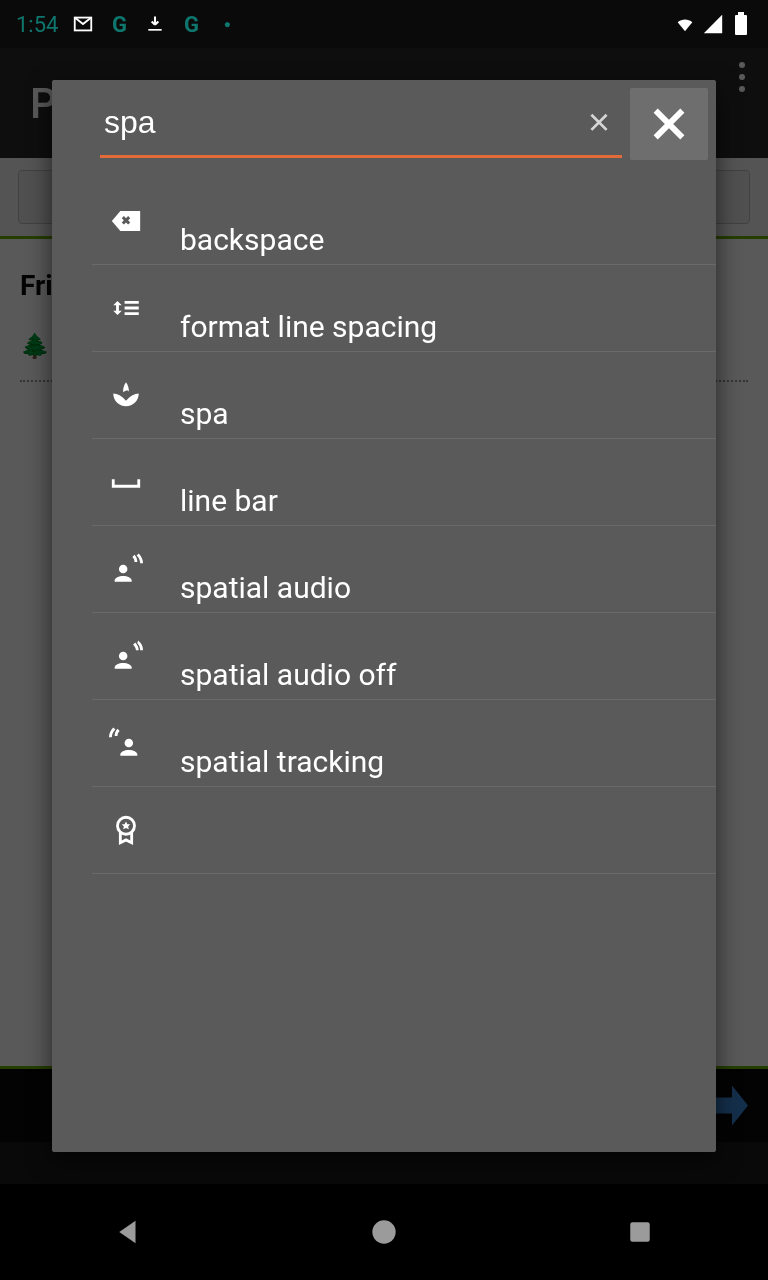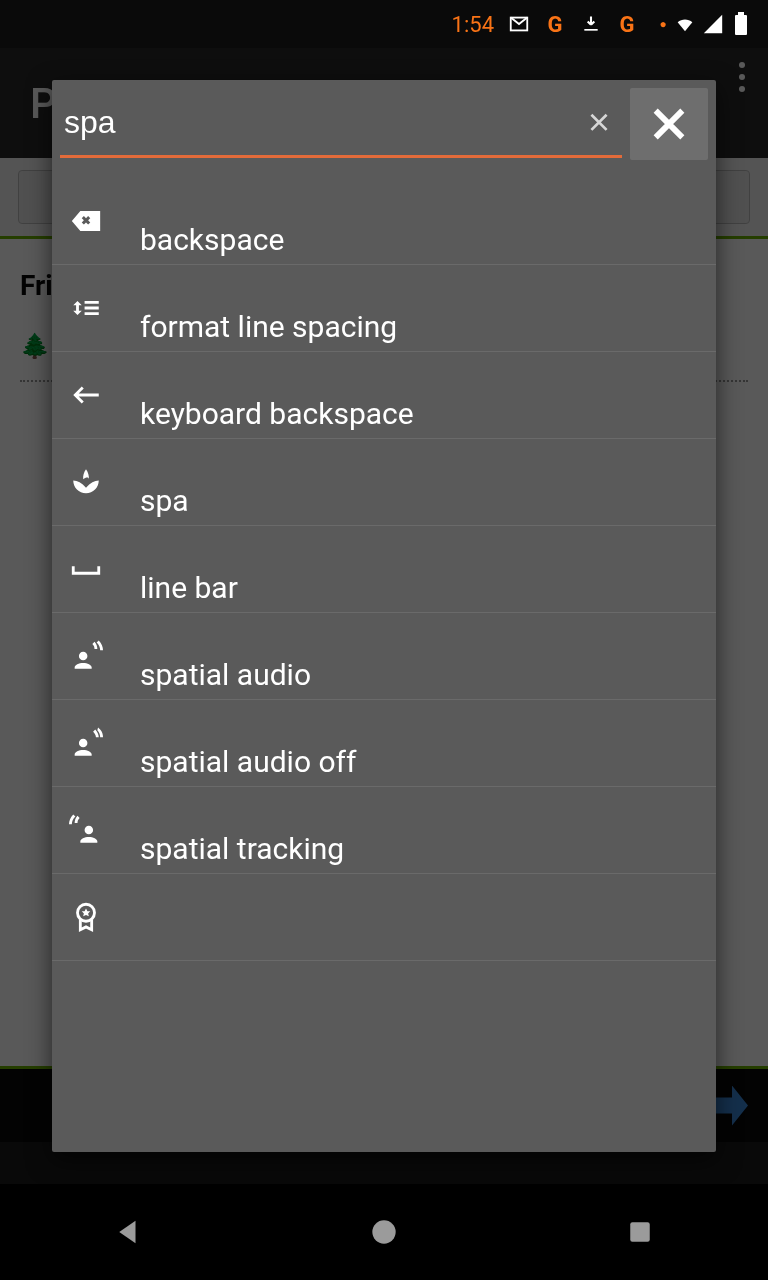--- a/index.html
+++ b/index.html
@@ -3,24 +3,24 @@
 <meta charset="utf-8">
 <style>
   * { margin: 0; padding: 0; box-sizing: border-box; }
   html, body { width: 768px; height: 1280px; overflow: hidden; font-family: Roboto, Arial, sans-serif; background: #000; }
   
   
   .status-bar {
     height: 48px;
     background: #0a0a0a;
     display: flex;
-    justify-content: flex-end;
+    justify-content: space-between;
     align-items: center;
     padding: 0 16px;
-    color: #f97316;
+    color: #0f766e;
     font-size: 22px;
   }
   .status-left { display: flex; align-items: center; gap: 14px; }
   .status-right { display: flex; align-items: center; gap: 6px; }
   .status-icon { width: 22px; height: 22px; display: inline-flex; align-items: center; justify-content: center; }
   
   
   .bg-app {
     position: absolute;
     top: 48px; left: 0; right: 0; bottom: 96px;
@@ -46,20 +46,21 @@
     top: 80px;
     left: 52px;
     right: 52px;
     bottom: 128px;
     background: #5a5a5a;
     z-index: 10;
     display: flex;
     flex-direction: column;
     box-shadow: 0 8px 24px rgba(0,0,0,0.6);
     border-radius: 2px;
+    padding-left: 40px;
   }
   .dialog-header {
     display: flex;
     align-items: center;
     padding: 8px 8px 0 8px;
     gap: 8px;
   }
   .search-wrap {
     flex: 1;
     position: relative;
@@ -226,28 +227,20 @@
         <span class="result-icon">
           <svg width="34" height="34" viewBox="0 0 24 24" fill="#fff">
             <path d="M6 7l-3 3h2v4H3l3 3 3-3H7v-4h2L6 7zm5 0h10v2H11V7zm0 4h10v2H11v-2zm0 4h10v2H11v-2z"></path>
           </svg>
         </span>
         <span class="result-label">format line spacing</span>
       </div>
       <div class="result-item">
         <span class="result-icon">
           <svg width="34" height="34" viewBox="0 0 24 24" fill="#fff">
-            <path d="M21 11H6.83l3.58-3.59L9 6l-6 6 6 6 1.41-1.41L6.83 13H21v-2z"></path>
-          </svg>
-        </span>
-        <span class="result-label">keyboard backspace</span>
-      </div>
-      <div class="result-item">
-        <span class="result-icon">
-          <svg width="34" height="34" viewBox="0 0 24 24" fill="#fff">
             <path d="M12 3c-1.5 2-2.2 4.5-2 7 2-1.5 4-1.5 4 0 .2-2.5-.5-5-2-7zm-9 8c0 5 4 9 9 9s9-4 9-9c-3 0-6 1.5-9 5-3-3.5-6-5-9-5z"></path>
           </svg>
         </span>
         <span class="result-label">spa</span>
       </div>
       <div class="result-item">
         <span class="result-icon">
           <svg width="34" height="34" viewBox="0 0 24 24" fill="#fff">
             <path d="M4 10v4h16v-4h2v6H2v-6h2z"></path>
           </svg>

